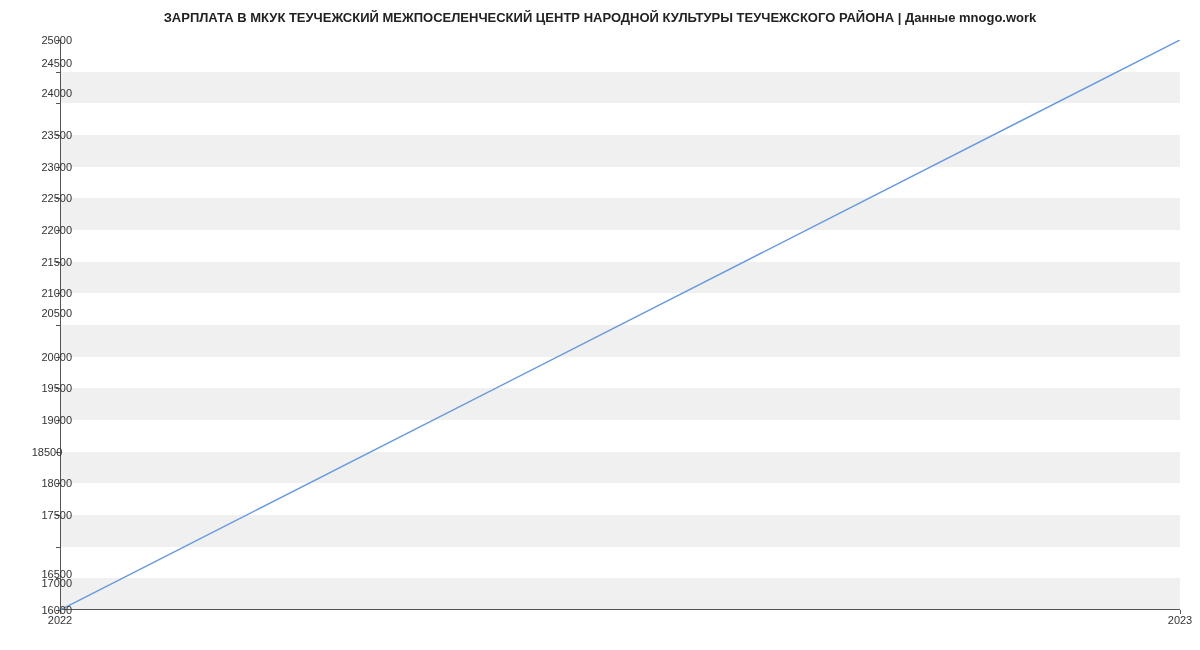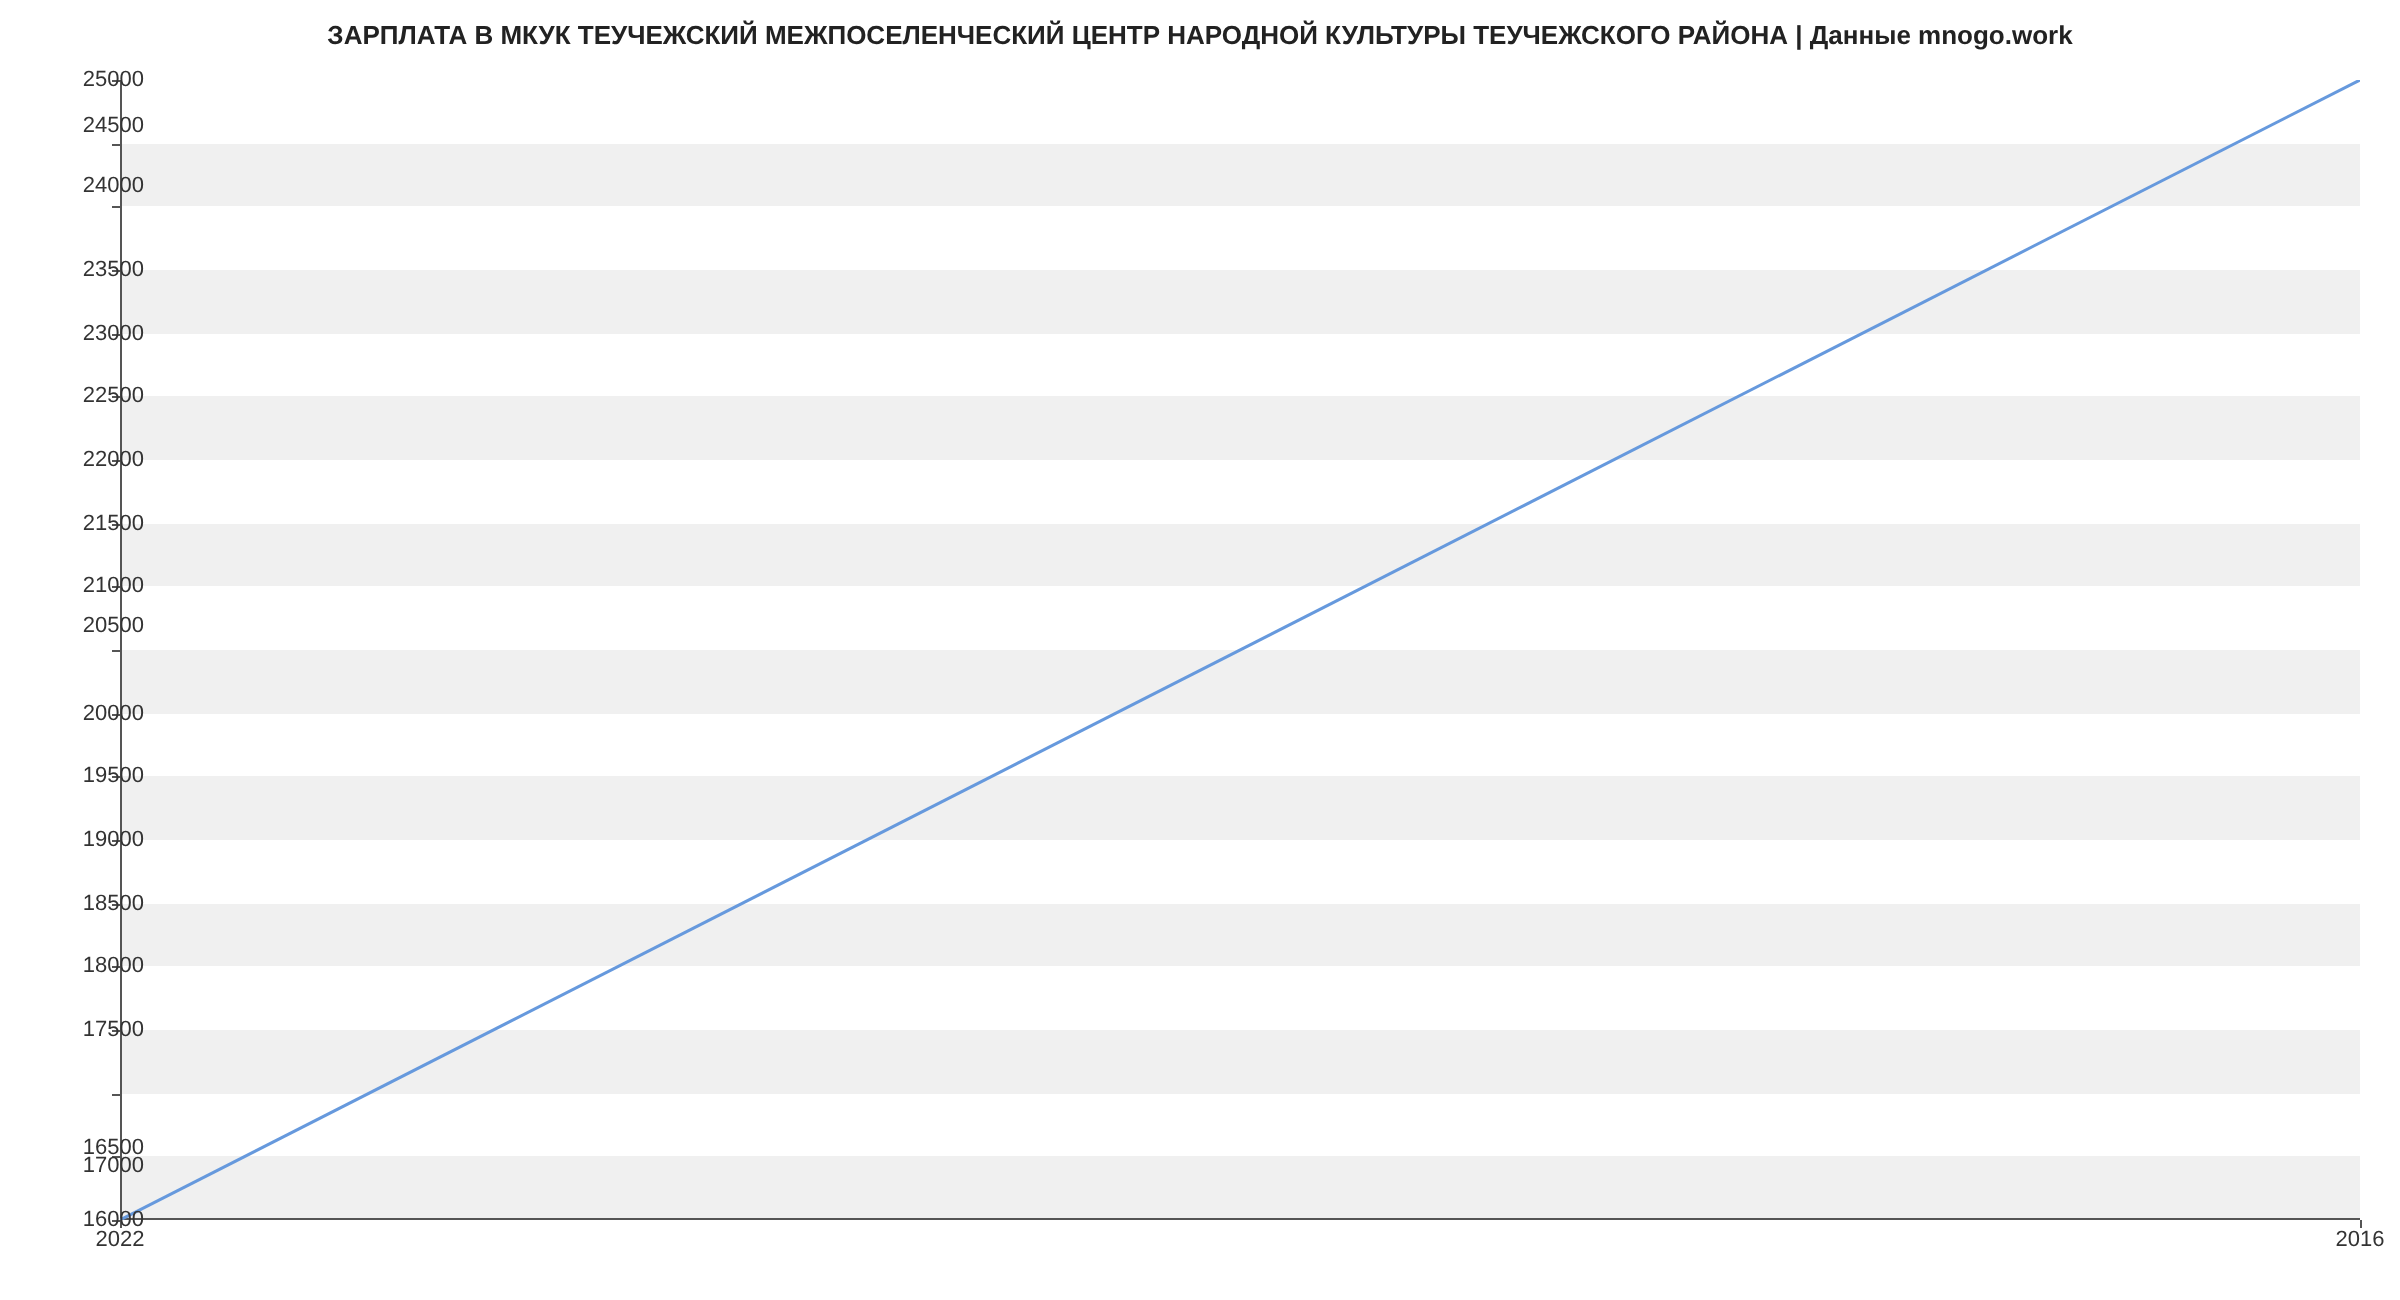--- a/index.html
+++ b/index.html
@@ -135,31 +135,31 @@
     <polyline id="line-path" fill="none" stroke-width="1.5" points="0,570 1120,0" stroke="#6699dd"></polyline>
   </svg>
 </div>
 
 <div id="y-labels">
     <div class="y-tick-label" style="position: absolute; top: 610px;">16000</div>
     <div class="y-tick-label" style="position: absolute; top: 574px;">16500</div>
     <div class="y-tick-label" style="position: absolute; top: 546.667px; margin-top: 36px;">17000</div>
     <div class="y-tick-label" style="position: absolute; top: 515px;">17500</div>
     <div class="y-tick-label" style="position: absolute; top: 483.333px;">18000</div>
-    <div class="y-tick-label" style="position: absolute; top: 451.667px;">18500</div>
+    <div class="y-tick-label" style="position: absolute; top: 451.667px; text-align: center;">18500</div>
     <div class="y-tick-label" style="position: absolute; top: 420px;">19000</div>
     <div class="y-tick-label" style="position: absolute; top: 388.333px;">19500</div>
     <div class="y-tick-label" style="position: absolute; top: 356.667px;">20000</div>
     <div class="y-tick-label" style="position: absolute; top: 313px;">20500</div>
     <div class="y-tick-label" style="position: absolute; top: 293.333px;">21000</div>
     <div class="y-tick-label" style="position: absolute; top: 261.667px;">21500</div>
     <div class="y-tick-label" style="position: absolute; top: 230px;">22000</div>
     <div class="y-tick-label" style="position: absolute; top: 198.333px;">22500</div>
     <div class="y-tick-label" style="position: absolute; top: 166.667px;">23000</div>
     <div class="y-tick-label" style="position: absolute; top: 135px;">23500</div>
     <div class="y-tick-label" style="position: absolute; top: 93px;">24000</div>
     <div class="y-tick-label" style="position: absolute; top: 63px;">24500</div>
     <div class="y-tick-label" style="position: absolute; top: 40px;">25000</div>
   </div>
 <div id="x-labels">
     <div class="x-tick-label" style="position: absolute; left: 60px;">2022</div>
-    <div class="x-tick-label" style="position: absolute; left: 1180px;">2016</div>
+    <div class="x-tick-label" style="position: absolute; left: 1180px;">2023</div>
   </div>
 
 </body></html>

